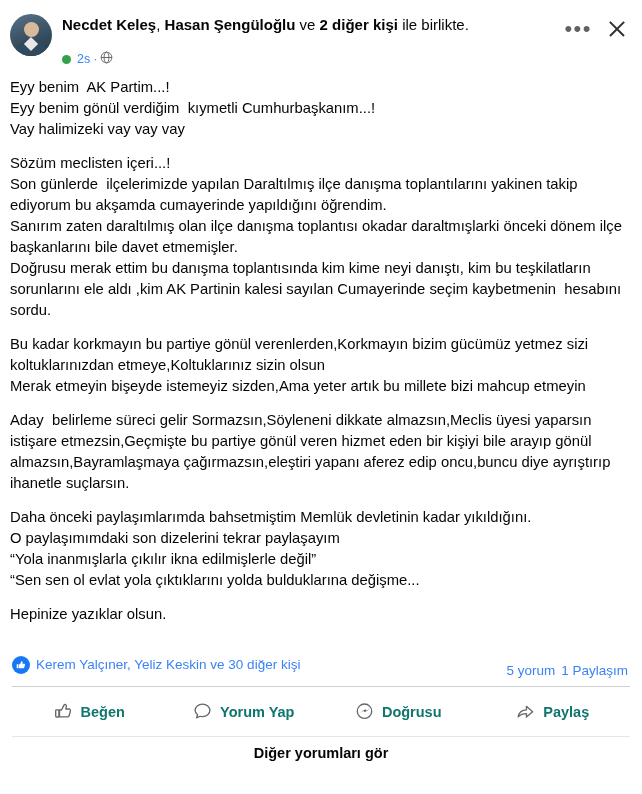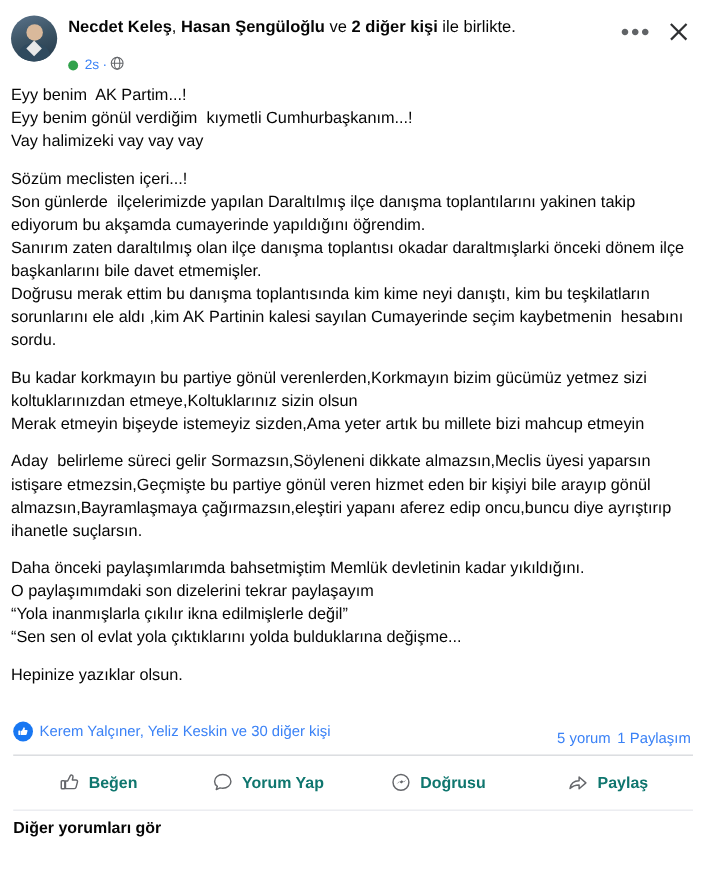--- a/index.html
+++ b/index.html
@@ -216,20 +216,21 @@
     cursor: pointer;
   }
   .action svg { display: block; }
 
   .more-comments {
     padding: 8px 12px 0 12px;
     font-size: 14.5px;
     font-weight: bold;
     color: #050505;
     cursor: pointer;
+    text-align: center;
   }
 </style>
 </head>
 <body>
 
 <div class="post">
 
   <div class="post-header">
     <div class="avatar-wrap">
       <div class="avatar">

